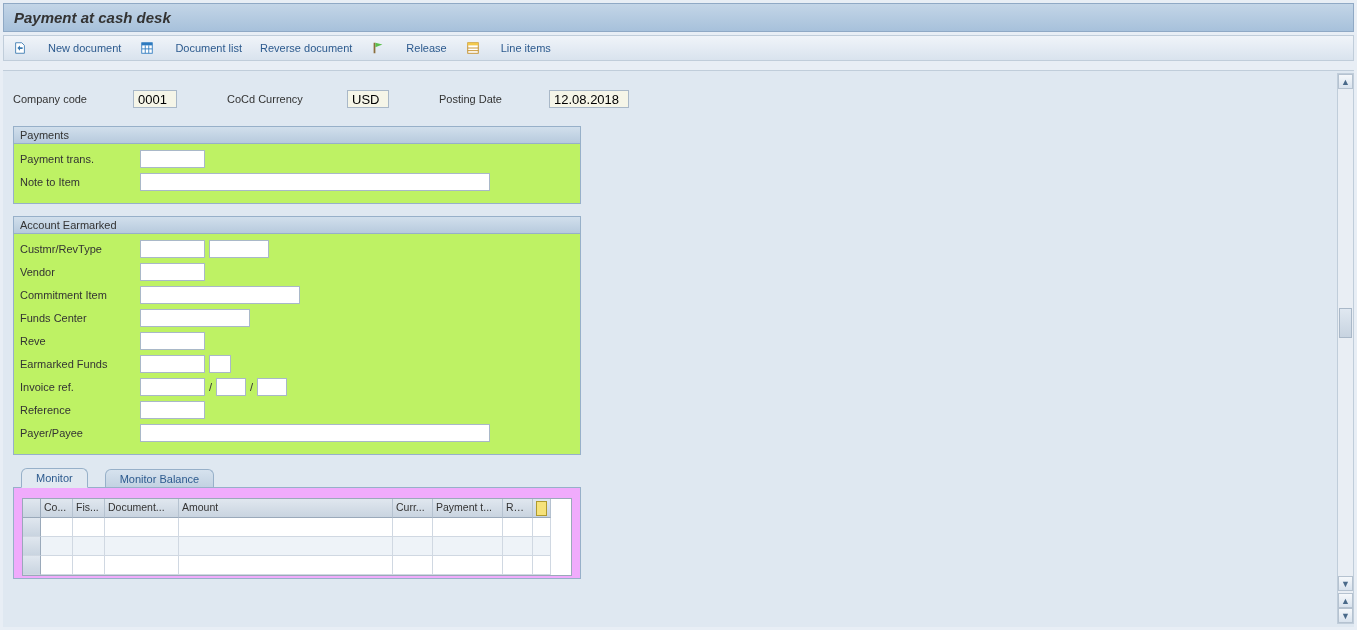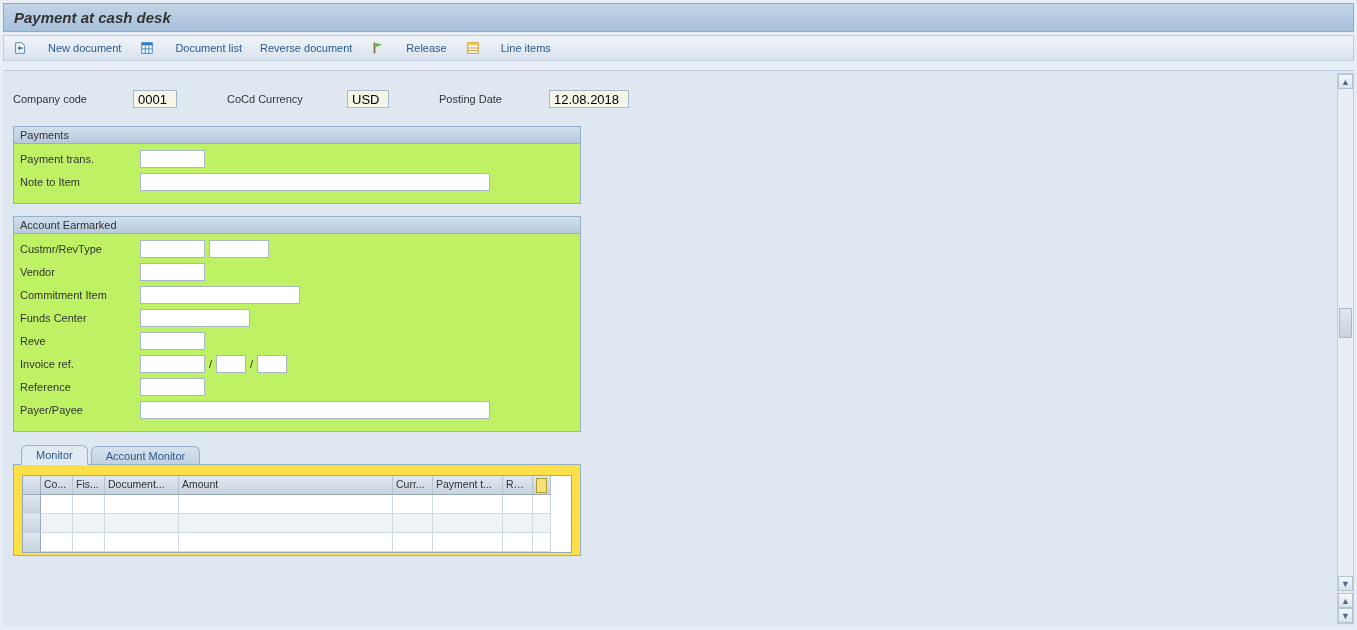--- a/index.html
+++ b/index.html
@@ -130,38 +130,38 @@
     }
     .w130{width:130px;} .w65{width:65px;} .w350{width:350px;}
     .w60{width:60px;} .w30{width:30px;} .w160{width:160px;}
     .sep { margin: 0 4px; }
     .check-icon {
       display:inline-flex; width:18px; height:18px;
       border:1px solid #a9b8c8; background:#fff; align-items:center;justify-content:center;
       margin-left:4px;
     }
     .tabs-strip {
-      display:flex; align-items:flex-end; gap:3px; margin-left:8px; position:relative; top:1px;
+      display:flex; align-items:flex-end; gap:17px; margin-left:8px; position:relative; top:1px;
     }
     .tab {
       border:1px solid #97b0c9; border-bottom:none;
       padding: 3px 14px 3px 14px;
       background: linear-gradient(to bottom,#d6e2ee,#c1d1e1);
       border-radius: 6px 6px 0 0;
       font-size:11px; color:#2c5a8e; cursor:pointer;
     }
     .tab.active {
       background: #e1e9f1;
       border-bottom:1px solid #e1e9f1;
       position:relative; z-index:2;
     }
     .tab-content {
       width: 568px;
       border:1px solid #97b0c9;
-      background:#fde047;
+      background:#f0abfc;
       padding: 10px 8px 0 8px;
       height: 92px;
       position:relative;
     }
     .grid {
       border:1px solid #9aa9ba; background:#fff; display:flex; flex-direction:column;
     }
     .grid-head-row, .grid-row {
       display:flex; height:19px;
     }
@@ -284,41 +284,47 @@
       </div>
       <div class="form-row">
         <span class="form-label">Funds Center</span>
         <input class="input" style="width: 110px;">
       </div>
       <div class="form-row">
         <span class="form-label">Reve</span>
         <input class="input w65" style="">
       </div>
       <div class="form-row">
+        <span class="form-label">Earmarked Funds</span>
+        <input class="input w65" style="">
+        <span style="width:4px"></span>
+        <input class="input" style="width: 22px;">
+      </div>
+      <div class="form-row">
         <span class="form-label">Invoice ref.</span>
         <input class="input w65" style="">
         <span class="sep">/</span>
         <input class="input w30" style="">
         <span class="sep">/</span>
         <input class="input w30" style="">
       </div>
       <div class="form-row">
         <span class="form-label">Reference</span>
         <input class="input w65" style="">
       </div>
       <div class="form-row">
         <span class="form-label">Payer/Payee</span>
         <input class="input w350" style="">
       </div>
     </div>
   </div>
 
   <div class="tabs-strip">
     <div class="tab active">Monitor</div>
-    <div class="tab">Account Monitor</div>
+    <div class="tab">Monitor Balance</div>
   </div>
   <div class="tab-content">
     <div class="grid">
       <div class="grid-head-row">
         <div class="cell rowhandle" style="width:18px"></div>
         <div class="cell" style="width:32px">Co...</div>
         <div class="cell" style="width:32px">Fis...</div>
         <div class="cell" style="width:74px">Document...</div>
         <div class="cell" style="width:214px">Amount</div>
         <div class="cell" style="width:40px">Curr...</div>

